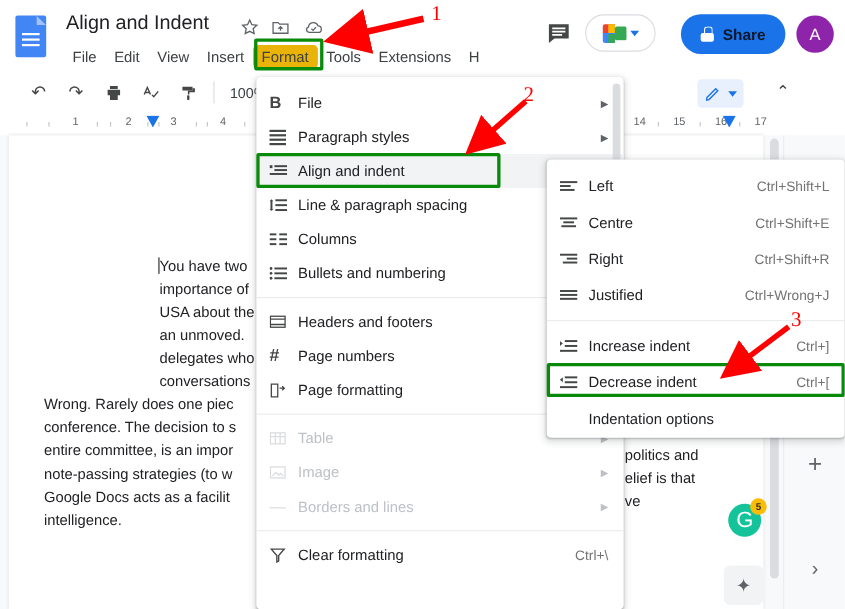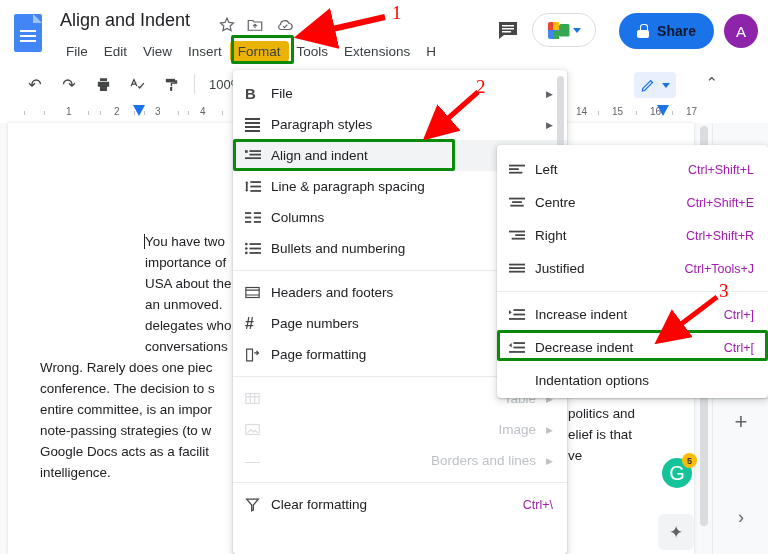--- a/index.html
+++ b/index.html
@@ -96,25 +96,25 @@
      background:#f1f3f4; display:flex; align-items:center; justify-content:center; cursor:pointer; }
   .explore span { font-size:17px; color:#5f6368; }
 
   
   .menu-panel { position:absolute; background:#fff; border-radius:4px;
      box-shadow:0 2px 6px 2px rgba(60,64,67,.15), 0 1px 2px rgba(60,64,67,.3); }
   #format-menu { left:233px; top:70px; width:334px; height:484px; }
   #align-submenu { left:497px; top:145px; width:271px; height:253px; }
   .mrow { position:relative; height:31px; display:flex; align-items:center; padding:0 14px 0 12px; cursor:pointer; font-size:13.5px; color:#202124; }
   .mrow.hl { background:#f1f3f4; }
-  .mrow.dis { color:#bdc1c6;text-align:right; }
+  .mrow.dis { color:#bdc1c6; }
   .mrow .mi { width:26px; display:flex; align-items:center; justify-content:flex-start; color:#444746; font-size:14px; flex:none;}
   .mrow.dis .mi { color:#dadce0; }
   .mrow .ml { flex:1; white-space:nowrap; }
-  .mrow .mk { color:#a21caf; font-size:12.5px; margin-left:16px; white-space:nowrap; }
+  .mrow .mk { color:#737373; font-size:12.5px; margin-left:16px; white-space:nowrap; }
   .mrow .marrow { color:#5f6368; font-size:9px; margin-left:10px; }
   .msep { height:1px; background:#e8eaed; margin:6px 0; }
   .menu-scroll { position:absolute; right:3px; top:6px; width:7px; height:250px; background:#dadce0; border-radius:4px; }
 
   
   .algl { display:inline-block; width:15px; }
   .algl b { display:block; height:2px; background:currentColor; margin-bottom:2px; }
 
   
   .hl-box { position:absolute; border:3px solid #0a8a0a; border-radius:2px; pointer-events:none; }
@@ -487,21 +487,21 @@
 
     <div class="mrow" style="height:33px">
       <span class="mi">
         <svg viewBox="0 0 18 12" width="16" height="12" fill="#444746">
             <rect y="0" width="18" height="2"></rect>
             <rect y="4" width="18" height="2"></rect>
             <rect y="8" width="18" height="2"></rect>
           </svg>
       </span>
       <span class="ml">Justified</span>
-      <span class="mk">Ctrl+Tools+J</span>
+      <span class="mk">Ctrl+Wrong+J</span>
     </div>
 
     <div class="msep"></div>
 
     <div class="mrow" style="height:33px">
       <span class="mi">
         <svg viewBox="0 0 18 14" width="16" height="13" fill="#444746">
             <path d="M0 2l3 2.5L0 7z"></path>
             <rect x="5" y="1" width="13" height="2"></rect>
             <rect x="5" y="6" width="13" height="2"></rect>

